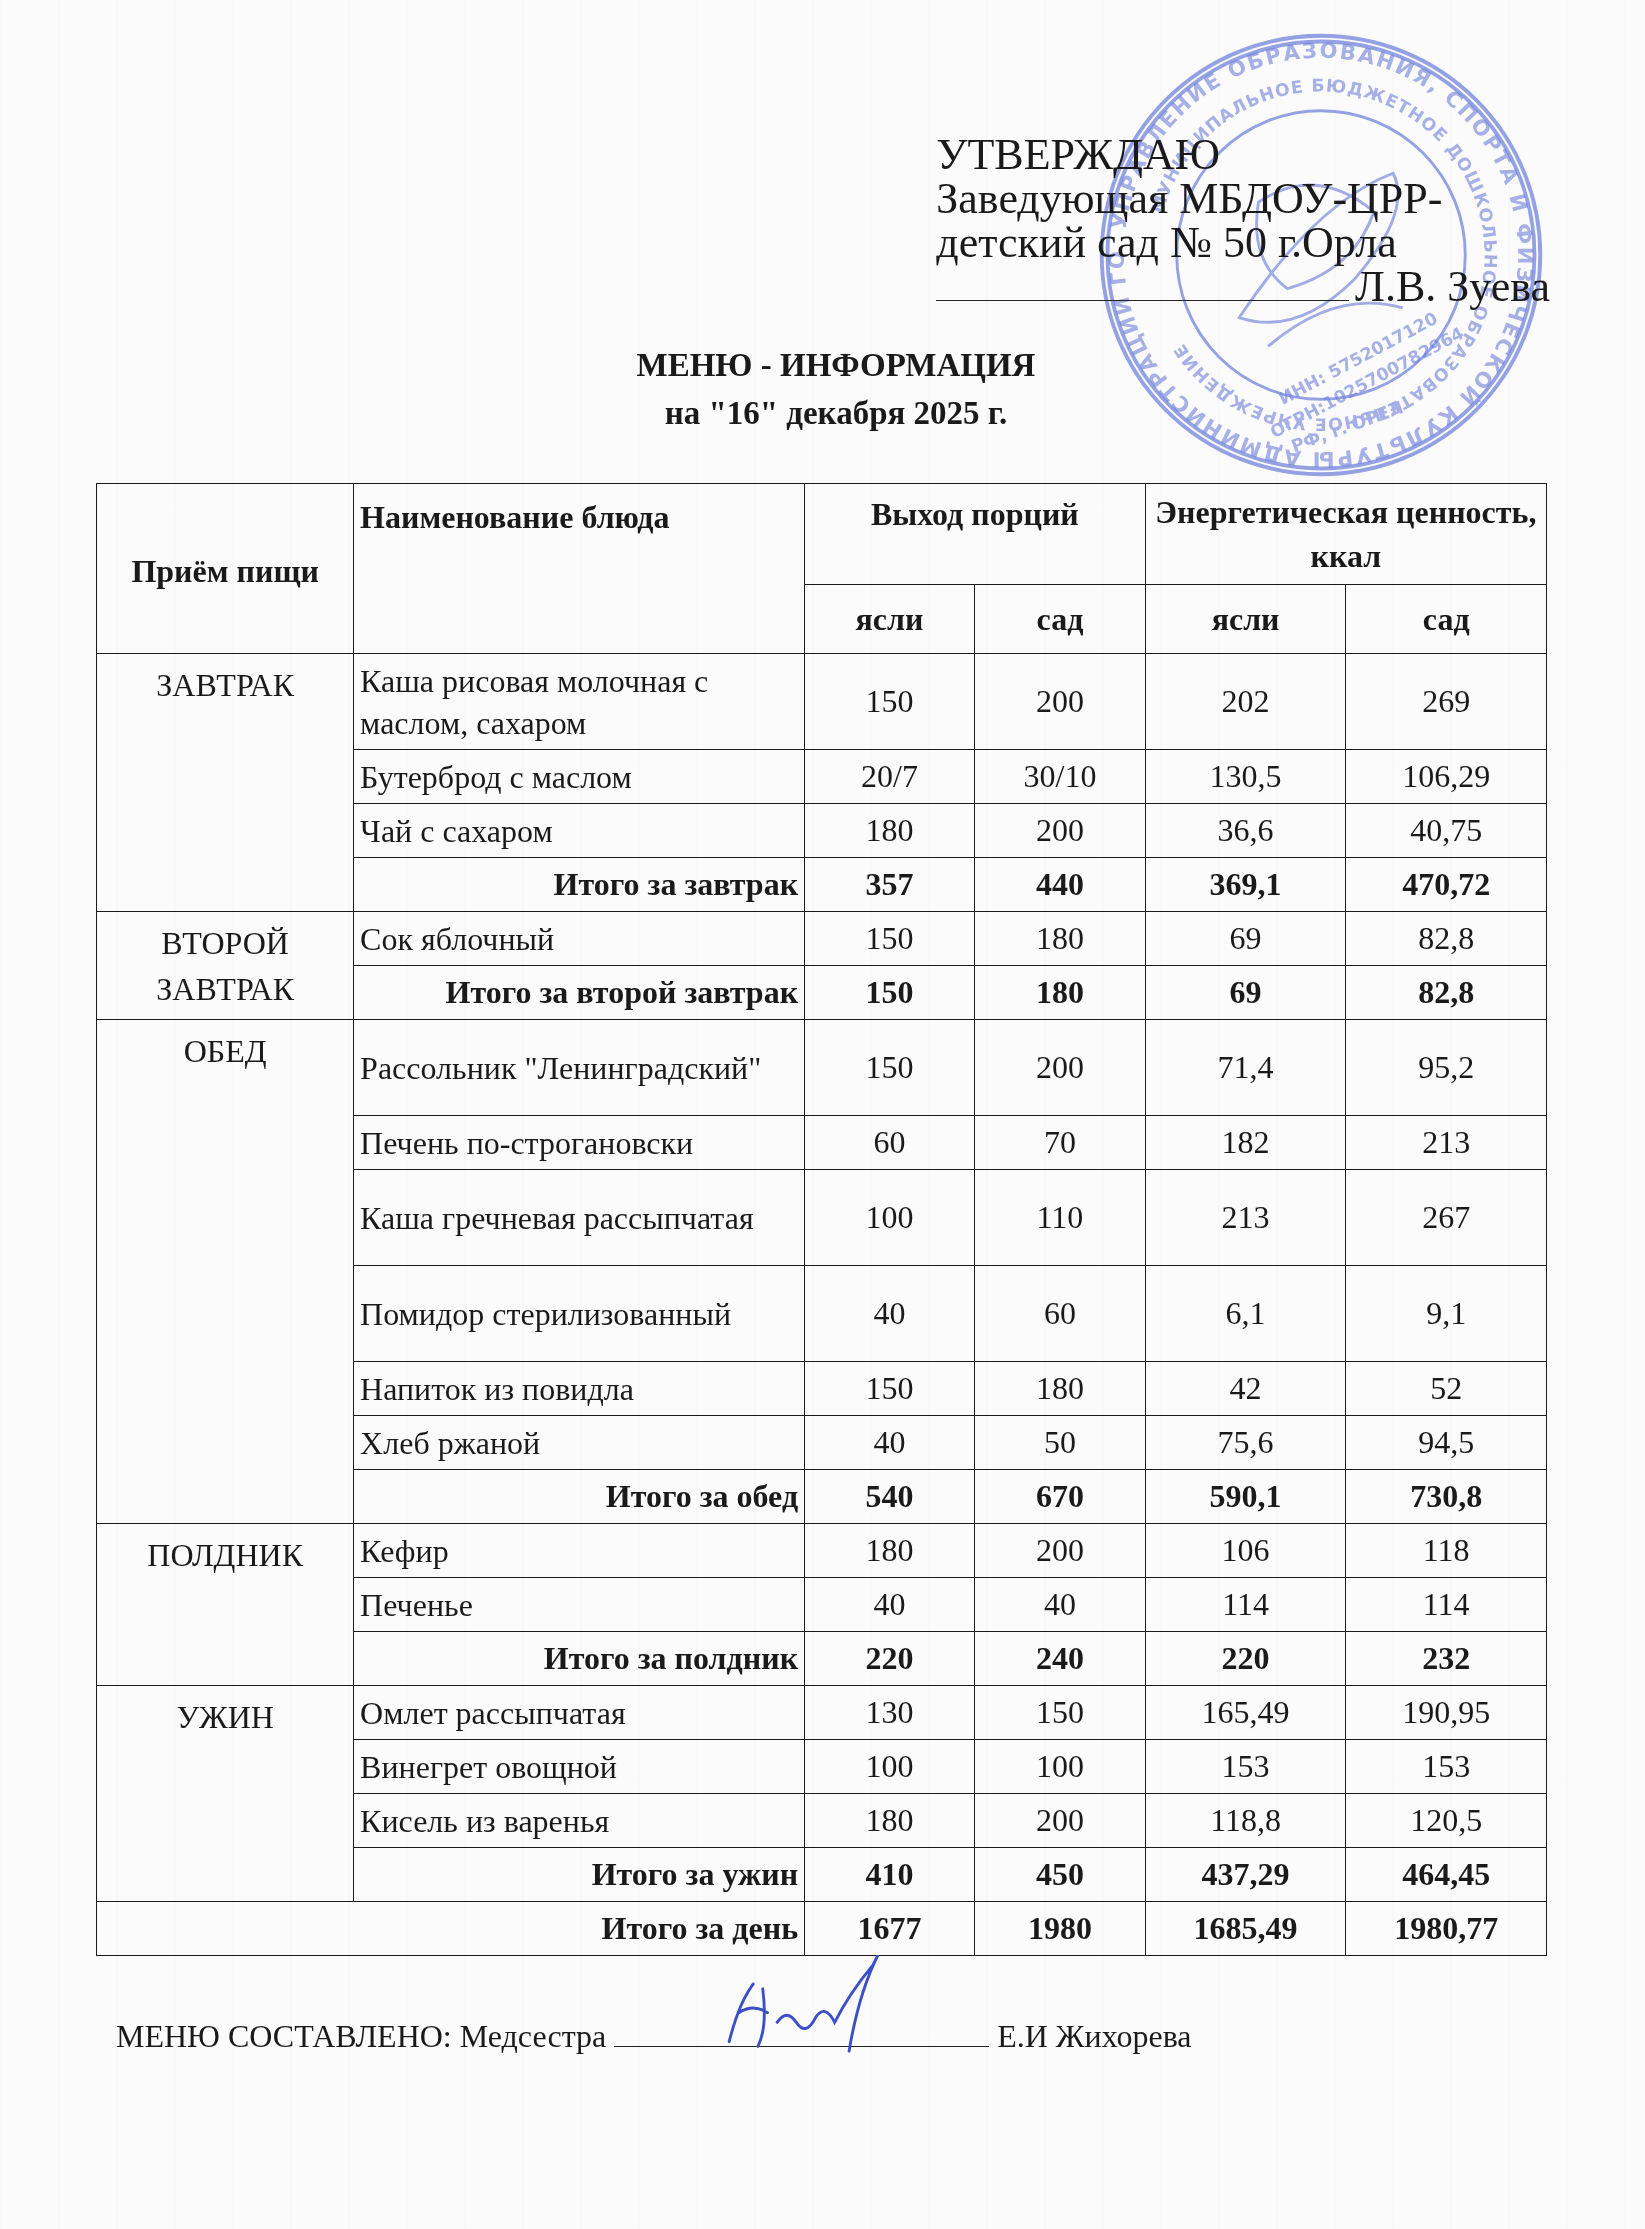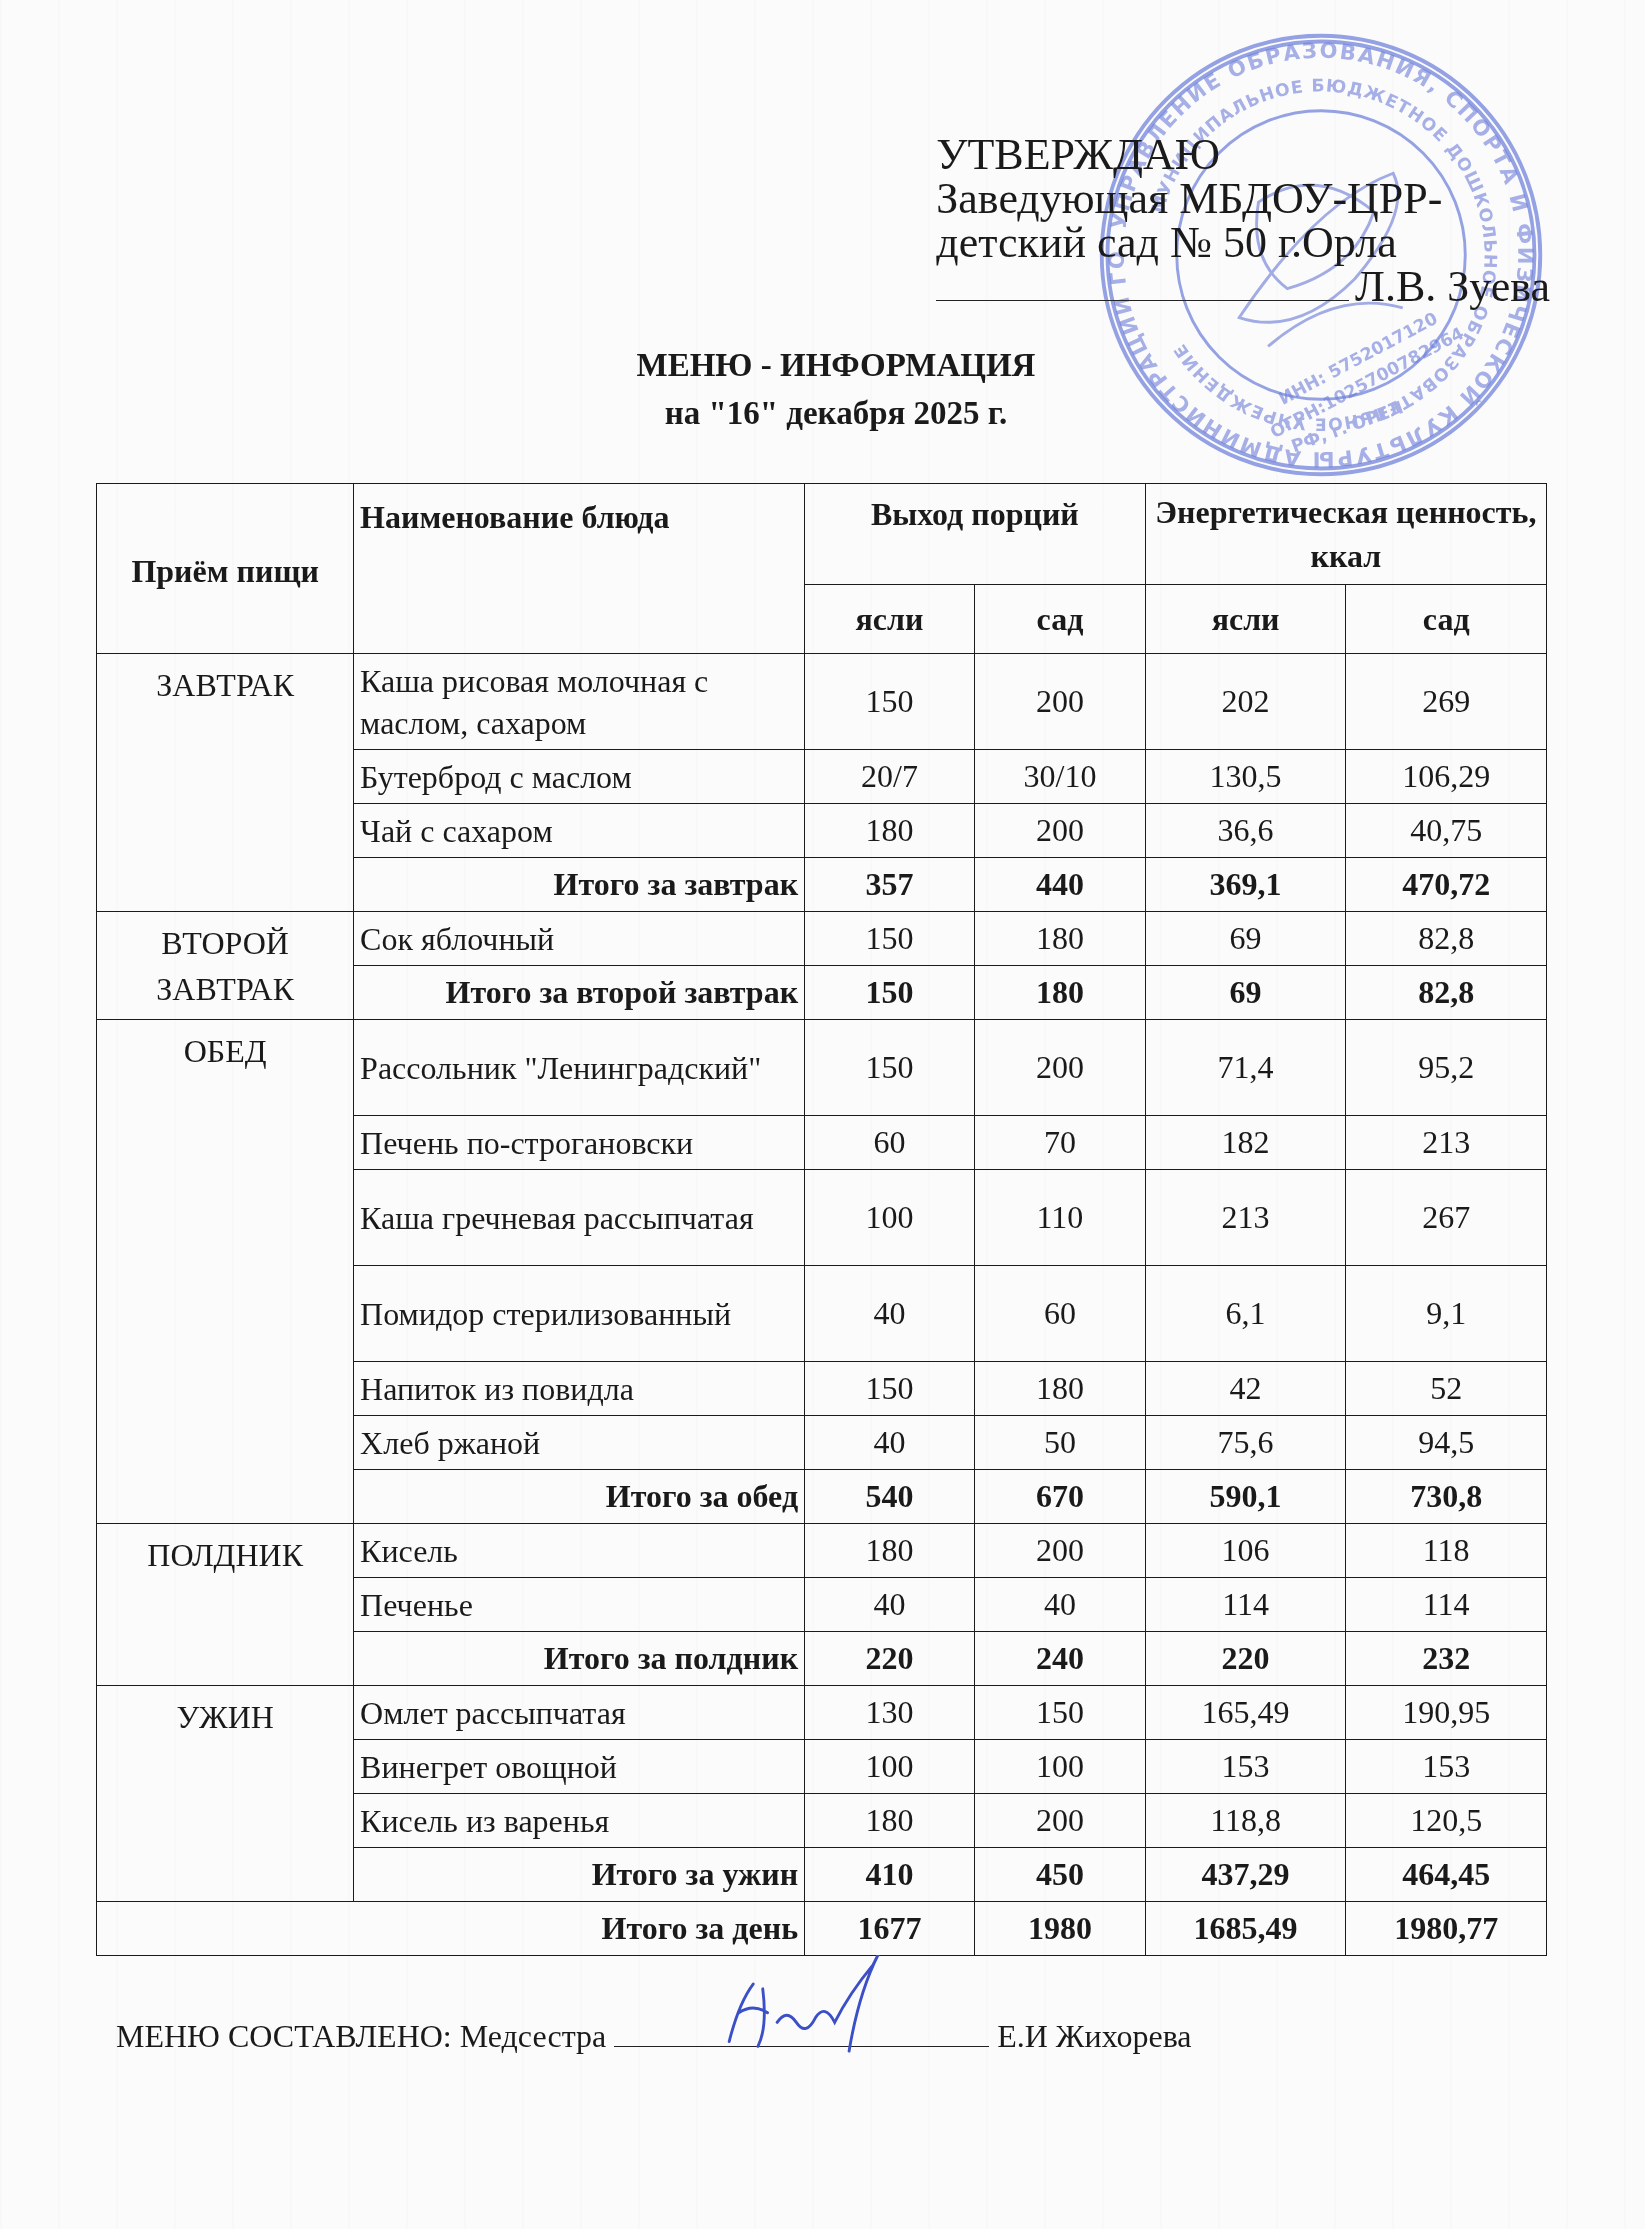--- a/index.html
+++ b/index.html
@@ -219,21 +219,21 @@
       </tr>
       <tr class="total row-h1">
         <td class="lbl">Итого за обед</td>
         <td class="c-num ">540</td>
         <td class="c-num ">670</td>
         <td class="c-num w2">590,1</td>
         <td class="c-num w2">730,8</td>
       </tr>
       <tr class="row-h1">
         <td class="c-meal" rowspan="3" style="line-height: 46px;">ПОЛДНИК</td>
-        <td class="c-dish">Кисель</td>
+        <td class="c-dish">Кефир</td>
         <td class="c-num ">180</td>
         <td class="c-num ">200</td>
         <td class="c-num w2">106</td>
         <td class="c-num w2">118</td>
       </tr>
       <tr class="row-h1">
         <td class="c-dish">Печенье</td>
         <td class="c-num ">40</td>
         <td class="c-num ">40</td>
         <td class="c-num w2">114</td>

